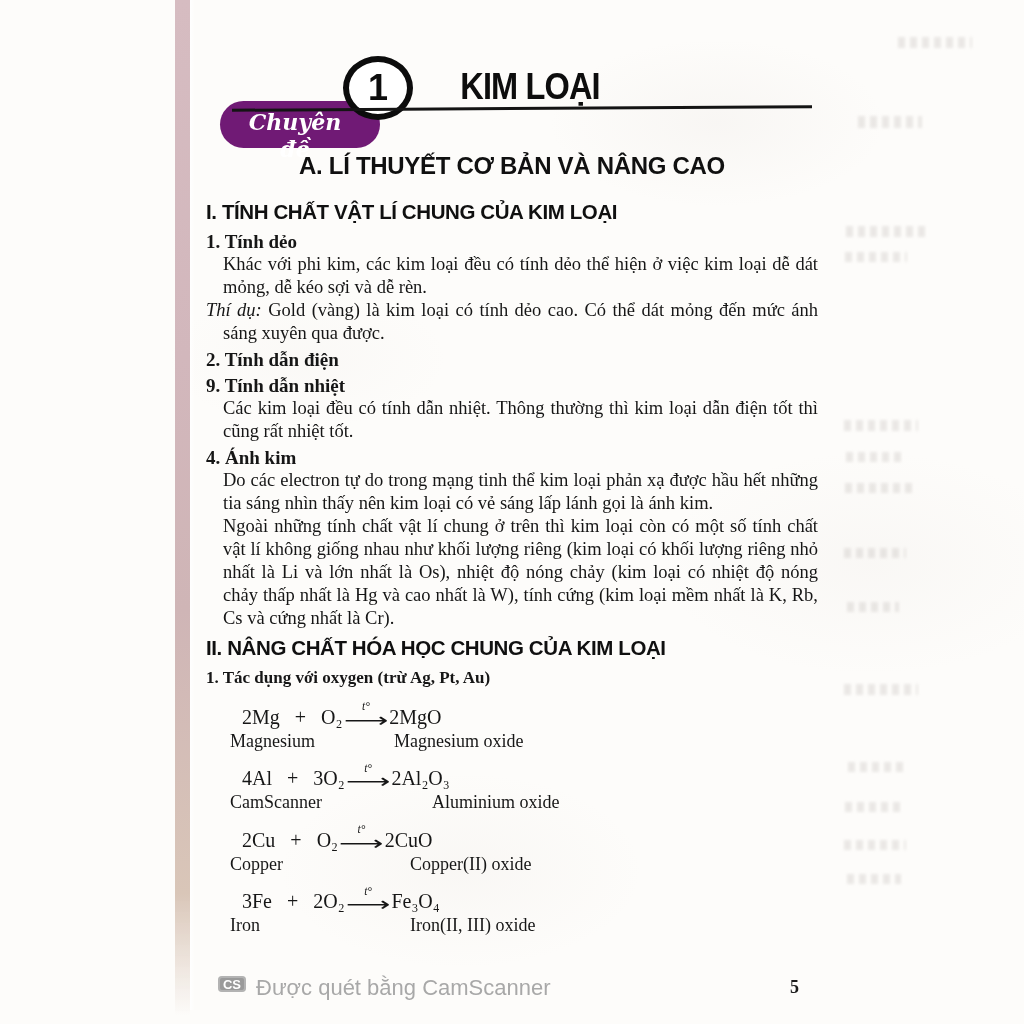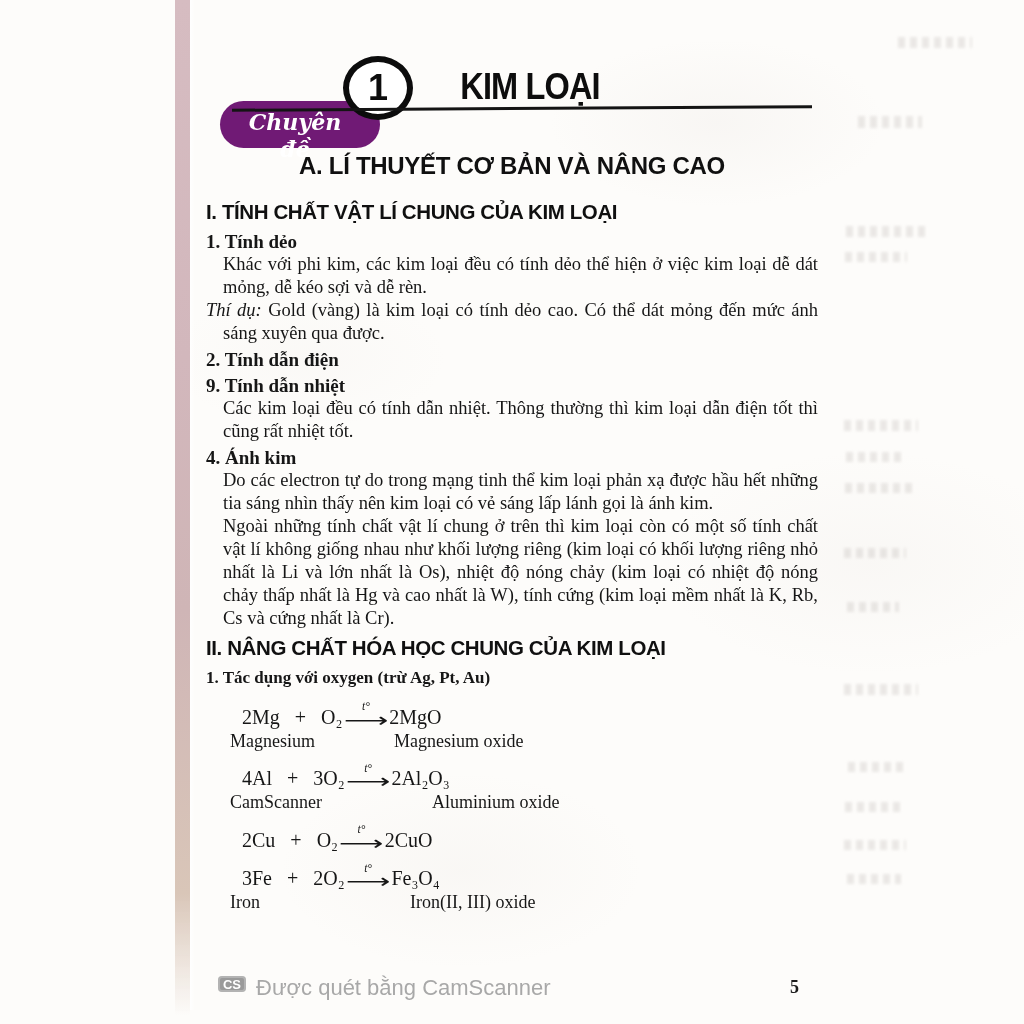--- a/index.html
+++ b/index.html
@@ -172,20 +172,24 @@
           <div class="eq-line">
             <span>2Cu</span>
             <span class="eq-op">+</span>
             <span>O₂</span>
             <span class="eq-arrow">
               <span class="eq-cond">t°</span>
               <span class="eq-glyph">⟶</span>
             </span>
             <span>2CuO</span>
           </div>
+          <div class="eq-names">
+            <span class="eq-name1">Copper</span>
+            <span class="eq-name2" style="padding-left:28px;">Copper(II) oxide</span>
+          </div>
         </div>
 
         <div class="eq">
           <div class="eq-line">
             <span>3Fe</span>
             <span class="eq-op">+</span>
             <span>2O₂</span>
             <span class="eq-arrow">
               <span class="eq-cond">t°</span>
               <span class="eq-glyph">⟶</span>

